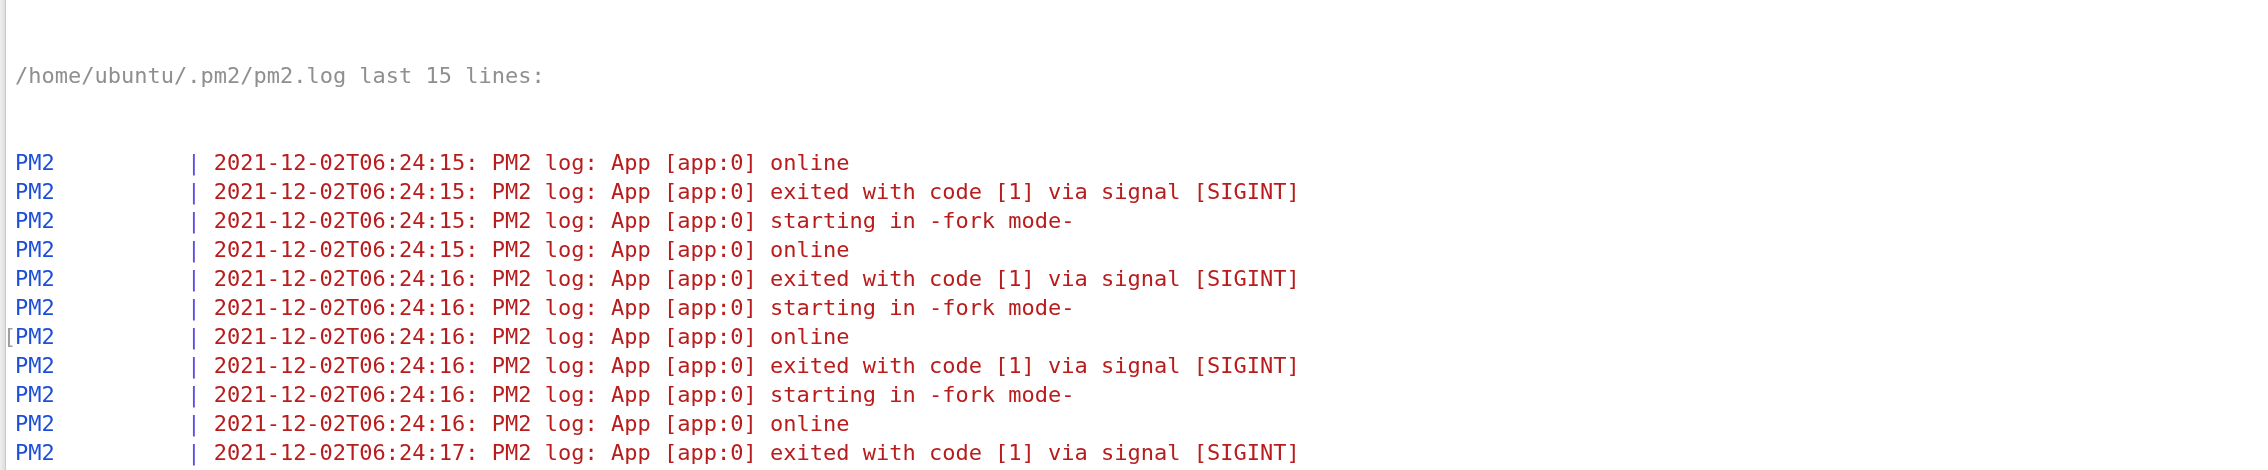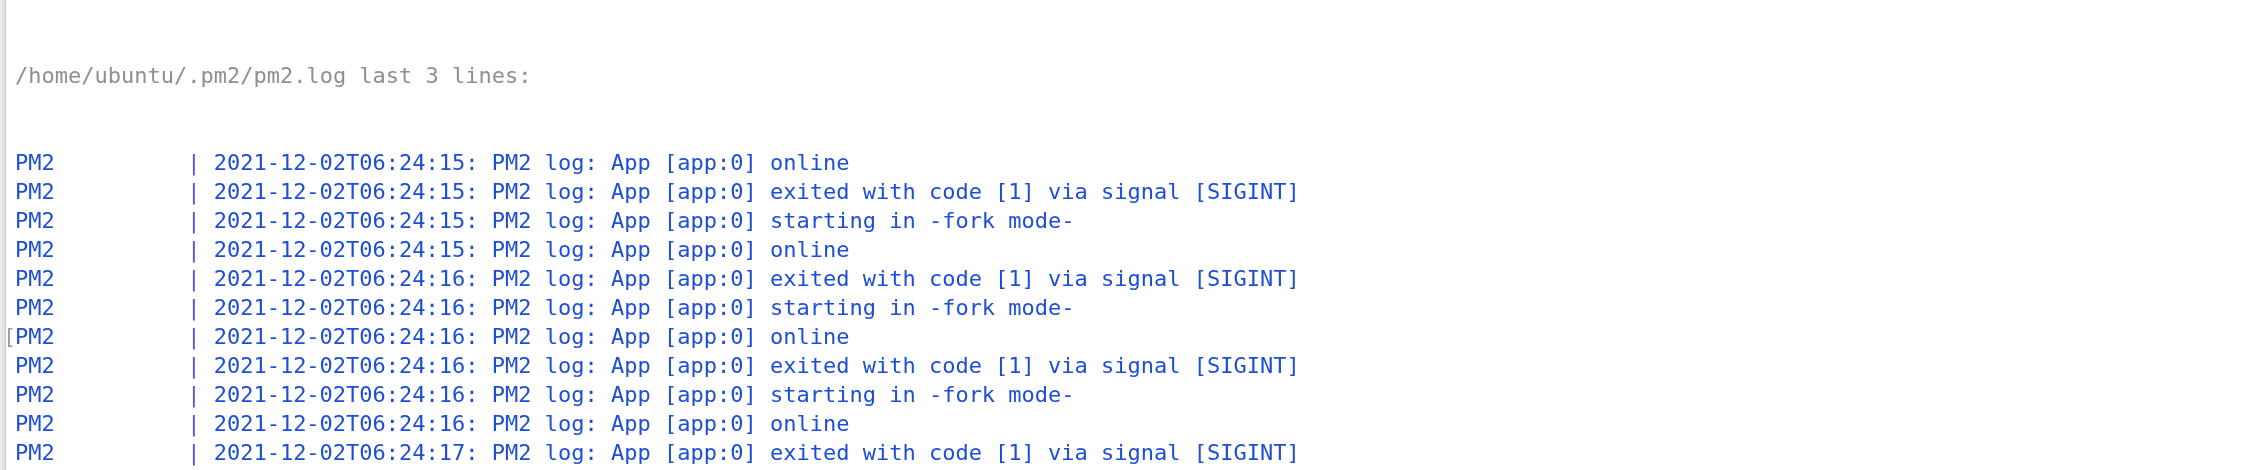--- a/index.html
+++ b/index.html
@@ -50,26 +50,26 @@
   }
   .proc {
     display: inline-block;
     width: 13ch;
     color: #1d4ed8;
   }
   .sep {
     color: #5b4ee4;
   }
   .msg {
-    color: #1d4ed8;
+    color: #b91c1c;
     padding-left: 1ch;
   }
 </style>
 </head>
 <body>
 
 <div class="terminal">
   <div class="left-edge"></div>
   <div class="content">
-    <div class="header-line">/home/ubuntu/.pm2/pm2.log last 3 lines:</div>
+    <div class="header-line">/home/ubuntu/.pm2/pm2.log last 15 lines:</div>
     <div id="log-lines"><div class="line"><span class="proc">PM2</span><span class="sep">|</span><span class="msg">2021-12-02T06:24:15: PM2 log: App [app:0] online</span></div><div class="line"><span class="proc">PM2</span><span class="sep">|</span><span class="msg">2021-12-02T06:24:15: PM2 log: App [app:0] exited with code [1] via signal [SIGINT]</span></div><div class="line"><span class="proc">PM2</span><span class="sep">|</span><span class="msg">2021-12-02T06:24:15: PM2 log: App [app:0] starting in -fork mode-</span></div><div class="line"><span class="proc">PM2</span><span class="sep">|</span><span class="msg">2021-12-02T06:24:15: PM2 log: App [app:0] online</span></div><div class="line"><span class="proc">PM2</span><span class="sep">|</span><span class="msg">2021-12-02T06:24:16: PM2 log: App [app:0] exited with code [1] via signal [SIGINT]</span></div><div class="line"><span class="proc">PM2</span><span class="sep">|</span><span class="msg">2021-12-02T06:24:16: PM2 log: App [app:0] starting in -fork mode-</span></div><div class="line"><span class="bracket">[</span><span class="proc">PM2</span><span class="sep">|</span><span class="msg">2021-12-02T06:24:16: PM2 log: App [app:0] online</span></div><div class="line"><span class="proc">PM2</span><span class="sep">|</span><span class="msg">2021-12-02T06:24:16: PM2 log: App [app:0] exited with code [1] via signal [SIGINT]</span></div><div class="line"><span class="proc">PM2</span><span class="sep">|</span><span class="msg">2021-12-02T06:24:16: PM2 log: App [app:0] starting in -fork mode-</span></div><div class="line"><span class="proc">PM2</span><span class="sep">|</span><span class="msg">2021-12-02T06:24:16: PM2 log: App [app:0] online</span></div><div class="line"><span class="proc">PM2</span><span class="sep">|</span><span class="msg">2021-12-02T06:24:17: PM2 log: App [app:0] exited with code [1] via signal [SIGINT]</span></div><div class="line"><span class="proc">PM2</span><span class="sep">|</span><span class="msg">2021-12-02T06:24:17: PM2 log: App [app:0] starting in -fork mode-</span></div></div>
   </div>
 </div>
 
 </body></html>

